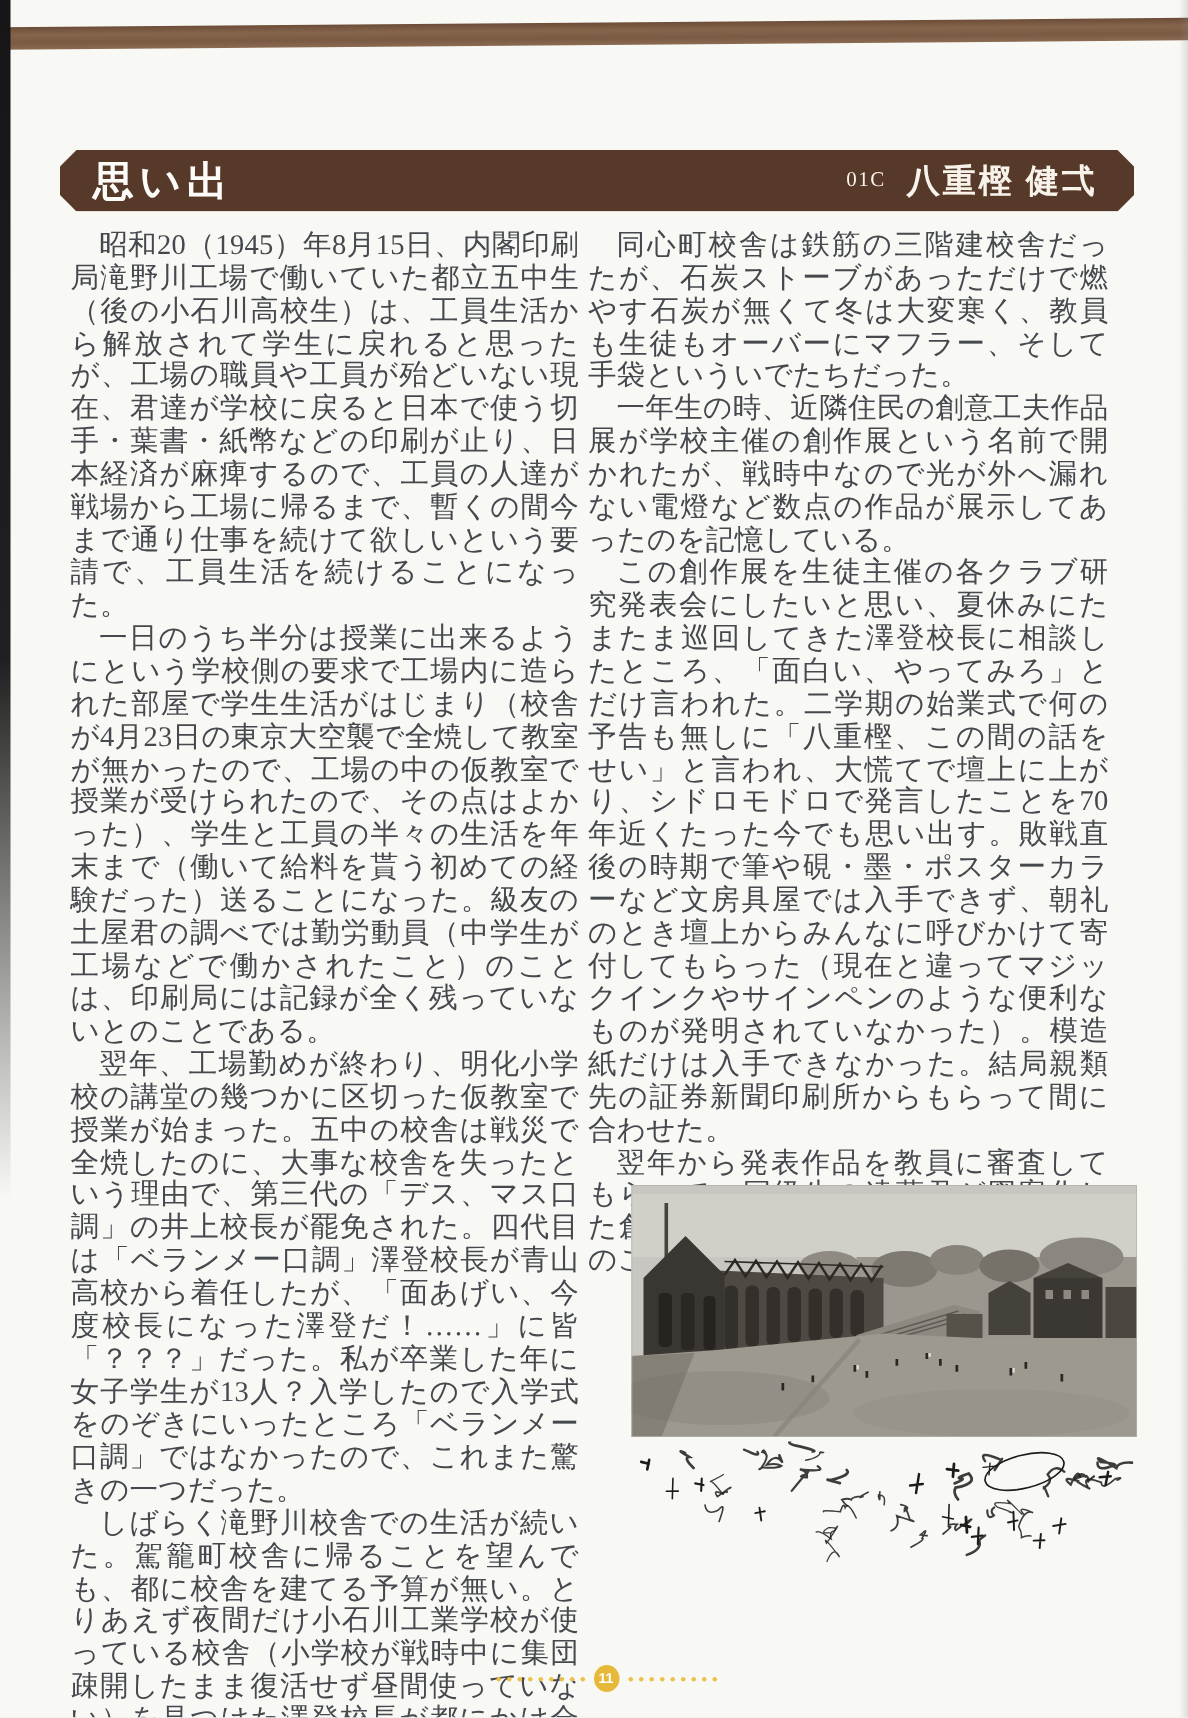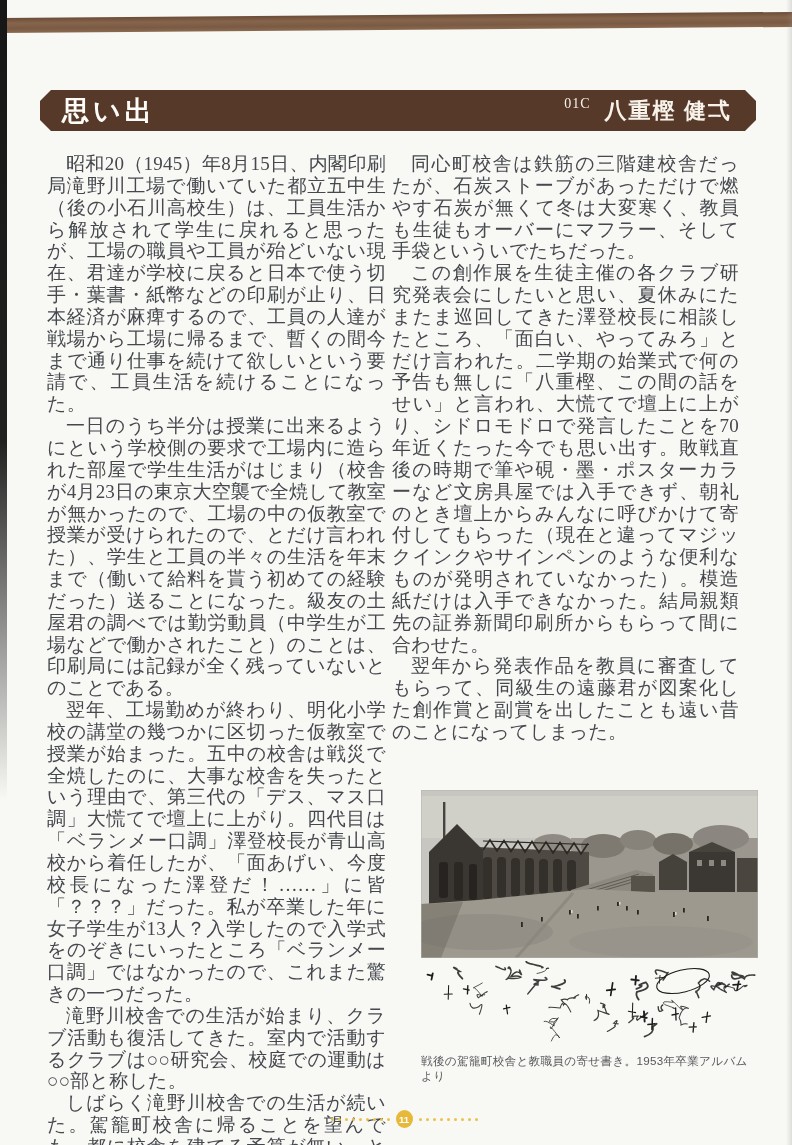--- a/index.html
+++ b/index.html
@@ -18,30 +18,30 @@
   .left-edge{
     position:absolute; left:0; top:0; width:7px; height:800px;
     background:linear-gradient(180deg,#161616 0%,#202020 55%,rgba(32,32,32,0) 100%);
   }
   .right-edge{
     position:absolute; right:0; top:0; width:6px; height:1145px;
     background:linear-gradient(270deg,rgba(140,140,140,.25),rgba(140,140,140,0));
   }
   
   .title-bar{
-    position:absolute; left:40px; top:90px; width:716px; height:41px;
+    position:absolute; left:40px; top:100px; width:716px; height:41px;
     background:#57392a;
     clip-path:polygon(11px 0,705px 0,716px 11px,716px 30px,705px 41px,11px 41px,0 30px,0 11px);
     display:flex; align-items:center;
   }
   .title-bar .title{
     margin-left:22px; color:#fdfcf8; font-weight:bold; font-size:27px; letter-spacing:4px;
   }
   .title-bar .author{
-    margin-left:auto; margin-right:24px; color:#f7f3ea; display:flex; align-items:flex-start; gap:14px;
+    margin-left:auto; margin-right:24px; color:#f7f3ea; display:flex; align-items:center; gap:14px;
   }
   .title-bar .author .aid{font-size:14px; letter-spacing:1px;}
   .title-bar .author .aname{font-size:22px; font-weight:bold; letter-spacing:2px;}
   
   .col{position:absolute; top:153px;}
   .col-left{left:47px; width:339px;}
   .col-right{left:392px; width:347px;}
   .col p{
     margin:0; text-indent:1em; font-size:19px; line-height:21.85px;
     text-align:justify; color:#45494e; letter-spacing:0.2px;
@@ -81,28 +81,28 @@
   <div class="title-bar">
     <span class="title">思い出</span>
     <span class="author">
       <span class="aid">01C</span>
       <span class="aname">八重樫 健弌</span>
     </span>
   </div>
 
   <div class="col col-left">
     <p>昭和20（1945）年8月15日、内閣印刷局滝野川工場で働いていた都立五中生（後の小石川高校生）は、工員生活から解放されて学生に戻れると思ったが、工場の職員や工員が殆どいない現在、君達が学校に戻ると日本で使う切手・葉書・紙幣などの印刷が止り、日本経済が麻痺するので、工員の人達が戦場から工場に帰るまで、暫くの間今まで通り仕事を続けて欲しいという要請で、工員生活を続けることになった。</p>
-    <p>一日のうち半分は授業に出来るようにという学校側の要求で工場内に造られた部屋で学生生活がはじまり（校舎が4月23日の東京大空襲で全焼して教室が無かったので、工場の中の仮教室で授業が受けられたので、とだけ言われた）、学生と工員の半々の生活を年末まで（働いて給料を貰う初めての経験だった）送ることになった。級友の土屋君の調べでは勤労動員（中学生が工場などで働かされたこと）のことは、印刷局には記録が全く残っていないとのことである。</p>
-    <p>翌年、工場勤めが終わり、明化小学校の講堂の幾つかに区切った仮教室で授業が始まった。五中の校舎は戦災で全焼したのに、大事な校舎を失ったという理由で、第三代の「デス、マス口調」大慌てで壇上に上がり。四代目は「ベランメー口調」澤登校長が青山高校から着任したが、「面あげい、今度校長になった澤登だ！……」に皆「？？？」だった。私が卒業した年に女子学生が13人？入学したので入学式をのぞきにいったところ「ベランメー口調」ではなかったので、これまた驚きの一つだった。</p>
-    <p>滝野川校舎での生活が始まり、クラブ活動も復活してきた。室内で活動するクラブは○○研究会、校庭での運動は○○部と称した。</p>
+    <p>一日のうち半分は授業に出来るようにという学校側の要求で工場内に造られた部屋で学生生活がはじまり（校舎が4月23日の東京大空襲で全焼して教室が無かったので、工場の中の仮教室で授業が受けられたので、その点はよかった）、学生と工員の半々の生活を年末まで（働いて給料を貰う初めての経験だった）送ることになった。級友の土屋君の調べでは勤労動員（中学生が工場などで働かされたこと）のことは、印刷局には記録が全く残っていないとのことである。</p>
+    <p>翌年、工場勤めが終わり、明化小学校の講堂の幾つかに区切った仮教室で授業が始まった。五中の校舎は戦災で全焼したのに、大事な校舎を失ったという理由で、第三代の「デス、マス口調」の井上校長が罷免された。四代目は「ベランメー口調」澤登校長が青山高校から着任したが、「面あげい、今度校長になった澤登だ！……」に皆「？？？」だった。私が卒業した年に女子学生が13人？入学したので入学式をのぞきにいったところ「ベランメー口調」ではなかったので、これまた驚きの一つだった。</p>
     <p>しばらく滝野川校舎での生活が続いた。駕籠町校舎に帰ることを望んでも、都に校舎を建てる予算が無い。とりあえず夜間だけ小石川工業学校が使っている校舎（小学校が戦時中に集団疎開したまま復活せず昼間使っていない）を見つけた澤登校長が都にかけ合って、再び移転したが、こんどは生徒は私物だけを持ち帰るだけだった。</p>
   </div>
 
   <div class="col col-right">
     <p>同心町校舎は鉄筋の三階建校舎だったが、石炭ストーブがあっただけで燃やす石炭が無くて冬は大変寒く、教員も生徒もオーバーにマフラー、そして手袋といういでたちだった。</p>
+    <p>一年生の時、近隣住民の創意工夫作品展が学校主催の創作展という名前で開かれたが、戦時中なので光が外へ漏れない電燈など数点の作品が展示してあったのを記憶している。</p>
     <p>この創作展を生徒主催の各クラブ研究発表会にしたいと思い、夏休みにたまたま巡回してきた澤登校長に相談したところ、「面白い、やってみろ」とだけ言われた。二学期の始業式で何の予告も無しに「八重樫、この間の話をせい」と言われ、大慌てで壇上に上がり、シドロモドロで発言したことを70年近くたった今でも思い出す。敗戦直後の時期で筆や硯・墨・ポスターカラーなど文房具屋では入手できず、朝礼のとき壇上からみんなに呼びかけて寄付してもらった（現在と違ってマジックインクやサインペンのような便利なものが発明されていなかった）。模造紙だけは入手できなかった。結局親類先の証券新聞印刷所からもらって間に合わせた。</p>
     <p>翌年から発表作品を教員に審査してもらって、同級生の遠藤君が図案化した創作賞と副賞を出したことも遠い昔のことになってしまった。</p>
   </div>
 
   <figure class="figure" style="margin:0">
 
     <svg class="photo" viewBox="0 0 337 168" preserveAspectRatio="none">
       <rect width="337" height="168" fill="#c8c6c0"></rect>
       <rect y="6" width="337" height="42" fill="#d3d1cb" opacity="0.75"></rect>
 
@@ -215,21 +215,20 @@
           <path d="M239.03136763023213 14.4494788646698 l-0.7 7.8 m-4 -5 l9.8 -1.0" stroke-width="0.91"></path>
           <path d="M191.68684882461093 21.74572491273284 l-2.0 12.6 m-4 -5 l8.5 -1.0" stroke-width="1.65"></path>
           <path d="M11.785390983568504 12.277494079433382 l-1.3 6.3 m-4 -5 l5.0 1.3" stroke-width="1.77"></path>
           <path d="M254.6277885371819 46.80267521366477 l0.4 12.2 m-4 -5 l6.3 -1.4" stroke-width="1.29"></path>
           <path d="M46.84873642981984 24.611972036771476 l-0.4 8.3 m-4 -5 l5.6 1.1" stroke-width="1.38"></path>
           <path d="M286.5323583583813 51.22402264457196 l-1.4 10.1 m-4 -5 l8.3 -1.4" stroke-width="1.29"></path>
           <path d="M231.40649958630092 57.478356833569705 l-0.5 11.1 m-4 -5 l7.2 -0.9" stroke-width="1.47"></path>
           <path d="M317.7767893509008 20.23158765118569 l-1.7 8.6 m-4 -5 l7.4 -0.6" stroke-width="1.66"></path>
         </g>
     </svg>
-    <figcaption class="caption">戦後の駕籠町校舎と教職員の寄せ書き。1953年卒業アルバムより</figcaption>
   </figure>
 
   <div class="ornament">
     <span class="dot"></span>
       <span class="dot"></span>
       <span class="dot"></span>
       <span class="dot"></span>
       <span class="dot"></span>
       <span class="dot"></span>
       <span class="dot"></span>

